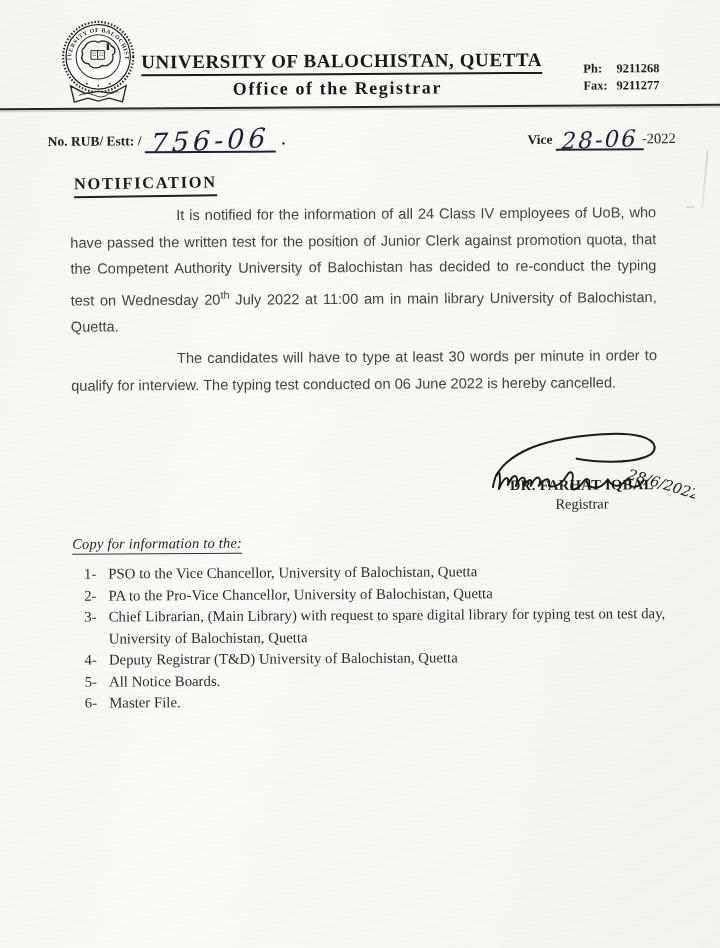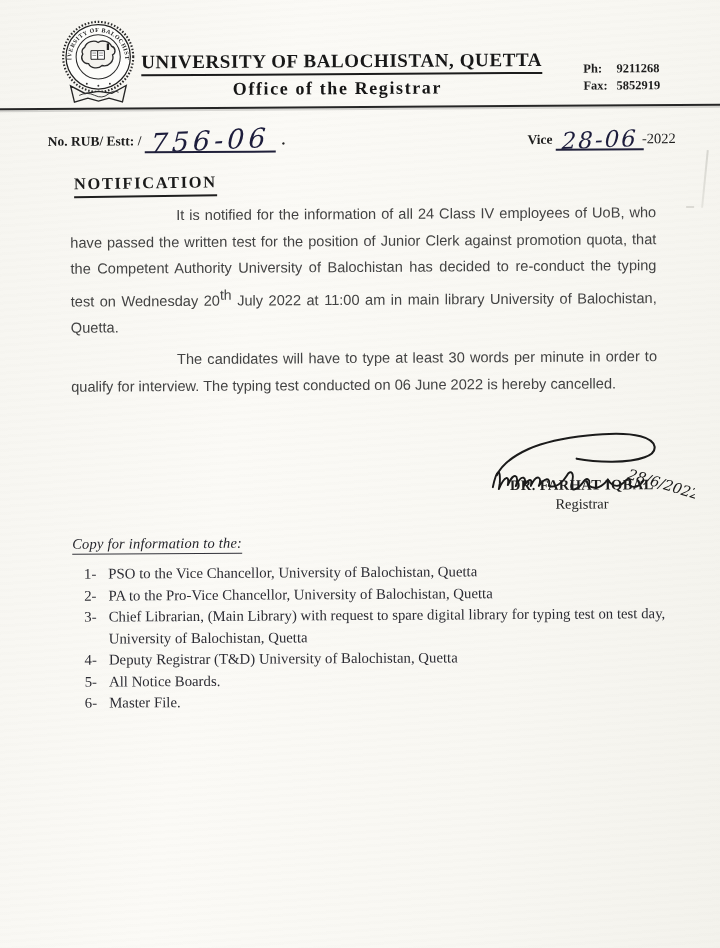--- a/index.html
+++ b/index.html
@@ -57,21 +57,21 @@
     font-size:16.5px; font-weight:bold; letter-spacing:1.6px; color:#1a1a1a;
     border-bottom:2.5px solid #1f1f1f; padding-bottom:2px;
   }
   .content { position:absolute; left:70px; top:201px; width:586px; }
   .content p {
     font-family:"Liberation Sans", sans-serif;
     font-size:14.6px; line-height:26.5px; color:#434343;
     text-align:justify; text-indent:106px;
   }
   .content p + p { margin-top:6px; }
-  .content sup { font-size:14px; }
+  .content sup { font-size:11px; }
   
   .sig-block { position:absolute; left:462px; top:424px; width:236px; text-align:center; }
   .sig-svg { display:block; margin:0 auto -24px auto; }
   .signatory { font-size:14.5px; font-weight:bold; color:#1c1c1c; letter-spacing:0.4px; white-space:nowrap; }
   .designation { font-size:14.5px; color:#242424; margin-top:2px; }
   
   .distribution { position:absolute; left:70px; top:533px; width:606px; }
   .copy-heading {
     display:inline-block; font-size:14.5px; font-style:italic; color:#26262c;
     border-bottom:1.4px solid #33333a; padding-bottom:1px; letter-spacing:0.2px;
@@ -141,21 +141,21 @@
       <div class="office-title">Office of the Registrar</div>
     </div>
 
     <div class="contact">
       <div class="row">
         <span class="lbl">Ph:</span>
         <span>9211268</span>
       </div>
       <div class="row">
         <span class="lbl">Fax:</span>
-        <span>5852919</span>
+        <span>9211277</span>
       </div>
     </div>
 
     <div class="head-rule"></div>
 
     <div class="ref-row">
       <div class="ref-number">
         <span class="bold-serif">No. RUB/ Estt: /</span><span class="hand-wrap ref-number-wrap"><span class="hand">756-06</span></span><span class="ref-suffix">.</span>
       </div>
       <div class="ref-date">

